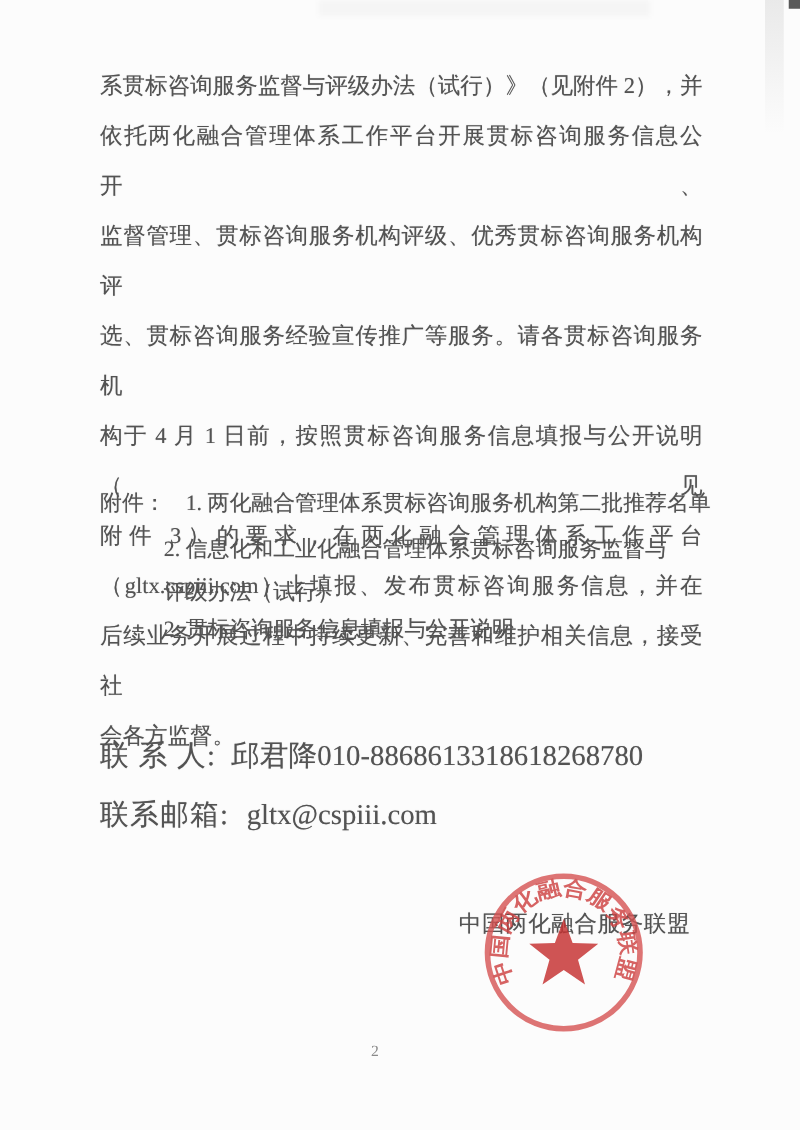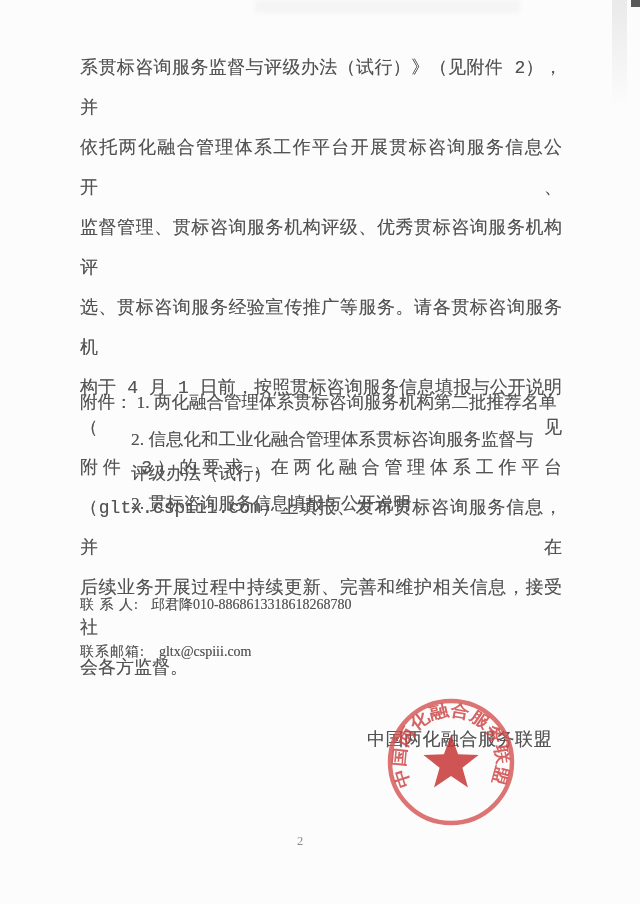--- a/index.html
+++ b/index.html
@@ -12,33 +12,33 @@
     color:#545454;
   }
   
   .ink{ color:#535353; text-shadow:0 0 .6px rgba(90,90,90,.55); }
 
   
   .para{
     position:absolute; left:80px; top:48px; width:482px;
     font-size:18px; line-height:40px;
   }
-  .pline{ text-align:justify; text-align-last:justify;font-family:Liberation Mono, monospace; }
+  .pline{ text-align:justify; text-align-last:justify; }
   .pline.last{ text-align-last:left; }
 
   
   .att-line{ position:absolute; font-size:17.5px; line-height:30px; white-space:nowrap; }
   .att-row1{ left:80px;  top:387px; }
   .att-row2{ left:131px; top:424px; }
   .att-row3{ left:131px; top:458px; }
   .att-row4{ left:131px; top:488px; }
-  .att-label{ margin-right:4px; }
+  .att-label{ margin-right:16px; }
 
   
-  .contact-row{ position:absolute; left:80px; font-size:14px; line-height:26px; white-space:nowrap; display:flex; }
+  .contact-row{ position:absolute; left:80px; font-size:23px; line-height:26px; white-space:nowrap; display:flex; }
   .contact-row1{ top:592px; }
   .contact-row2{ top:639px; }
   .c-label{ letter-spacing:1px; }
   .c-name{ margin-left:12px; }
   .c-phone{ font-family:"Liberation Serif",serif; }
   .c-mobile{ font-family:"Liberation Serif",serif; }
   .c-email{ margin-left:14px; }
 
   
   .sig-org{

